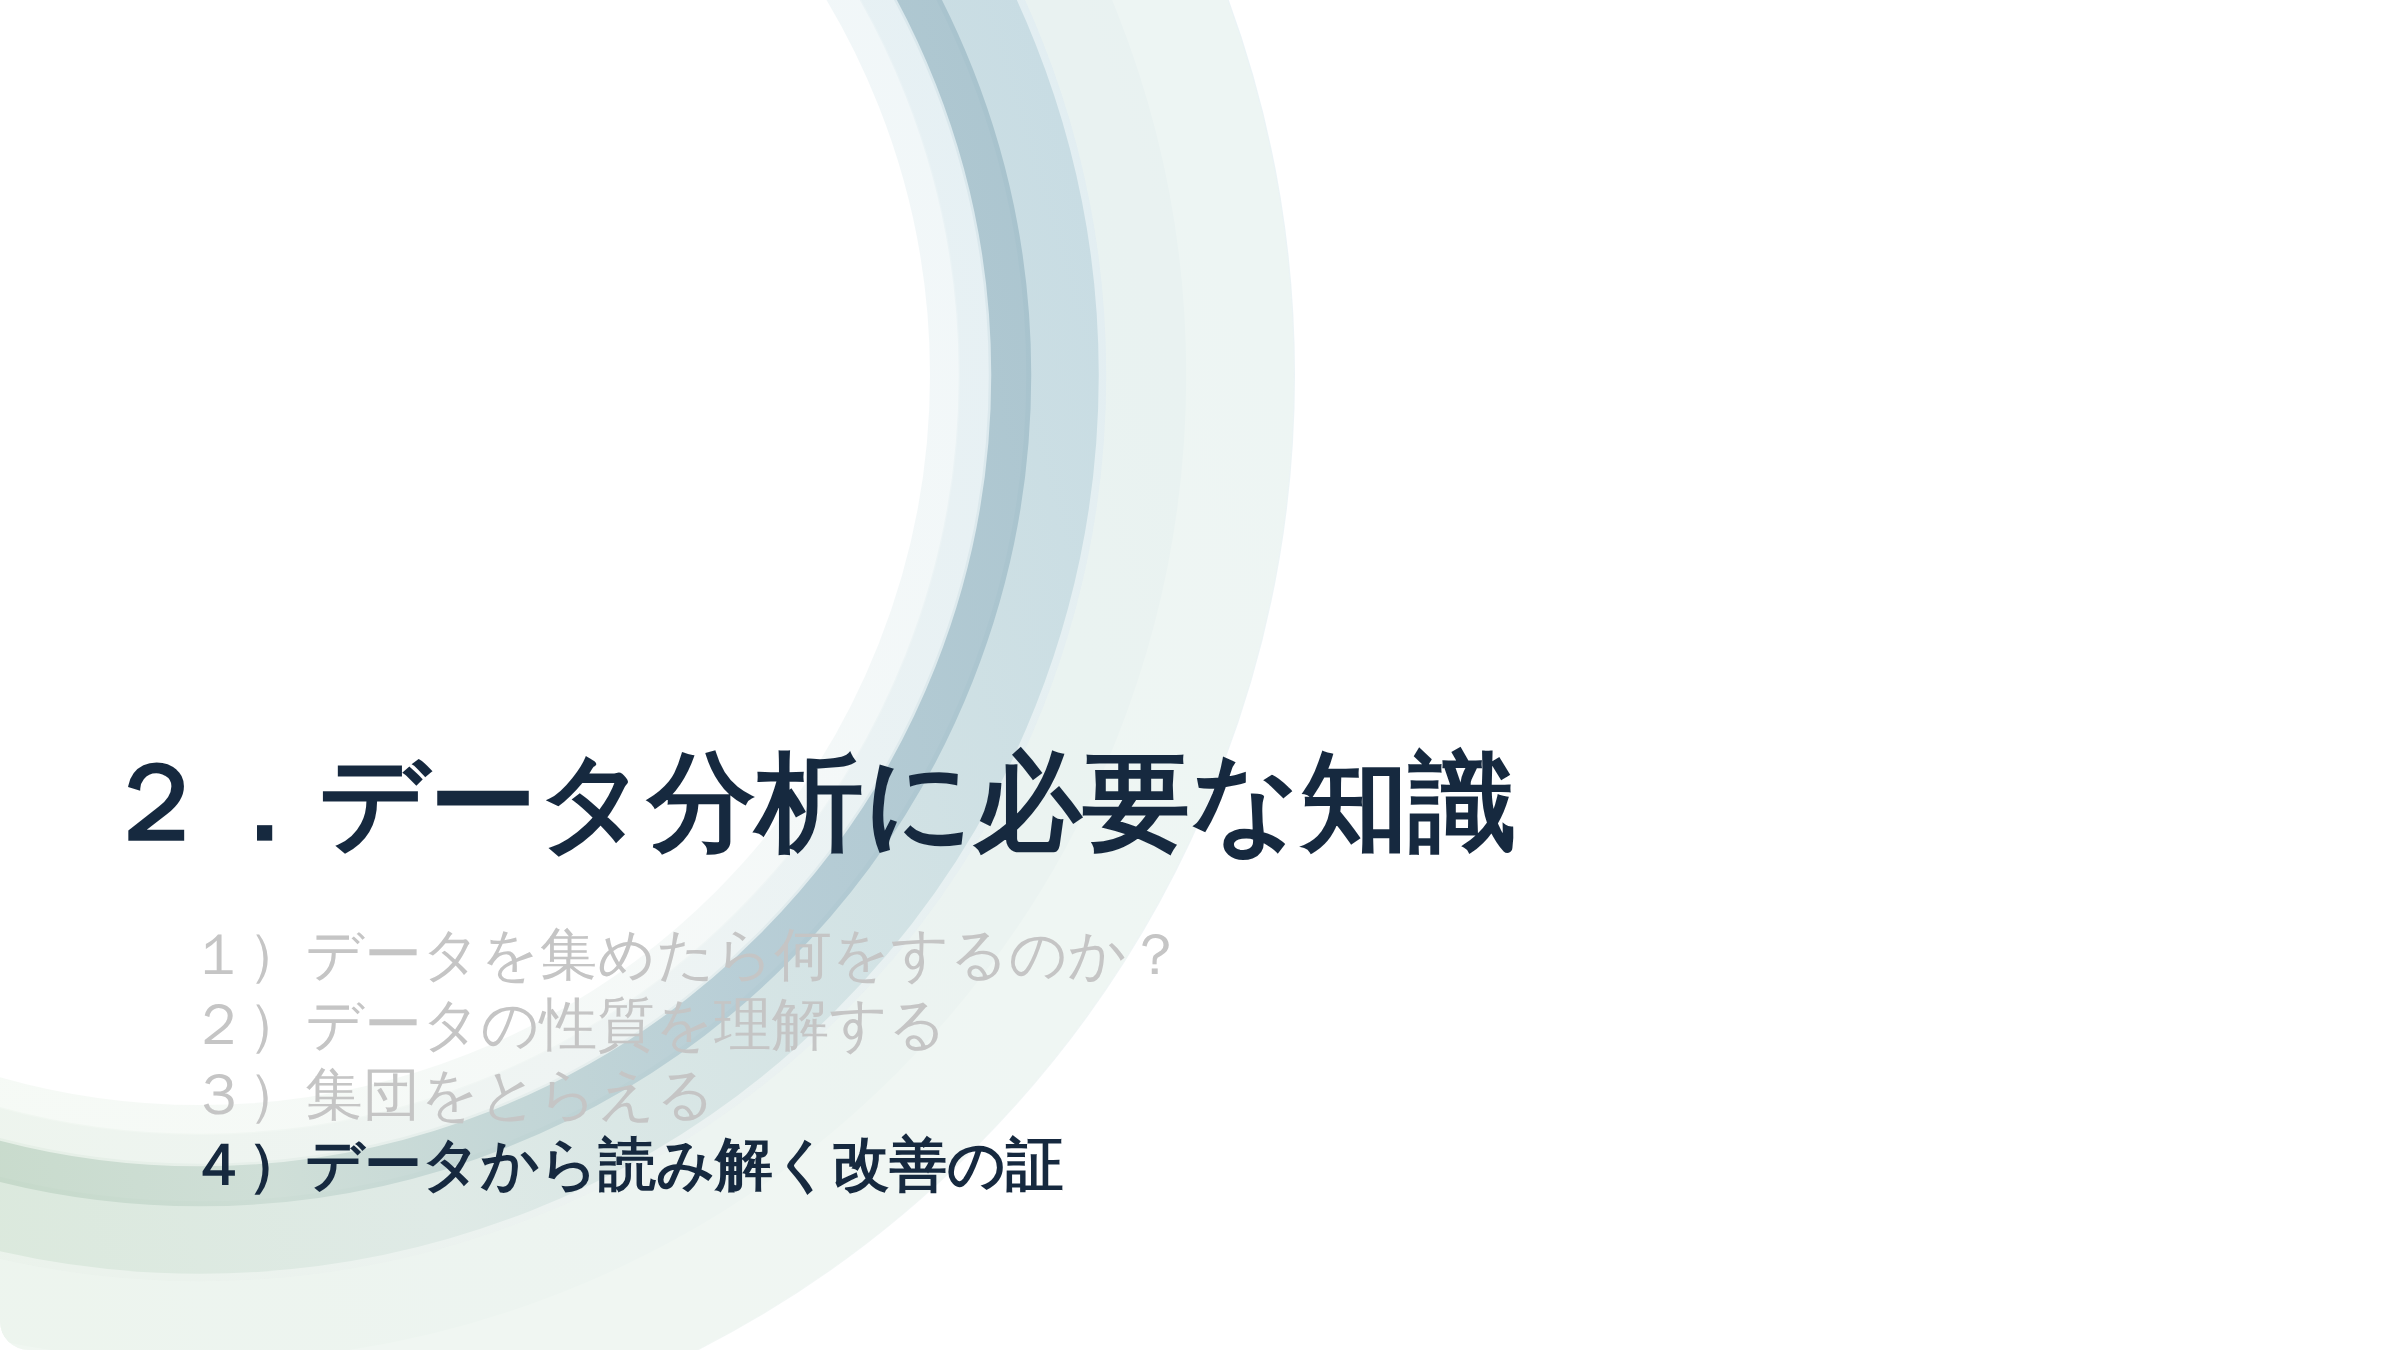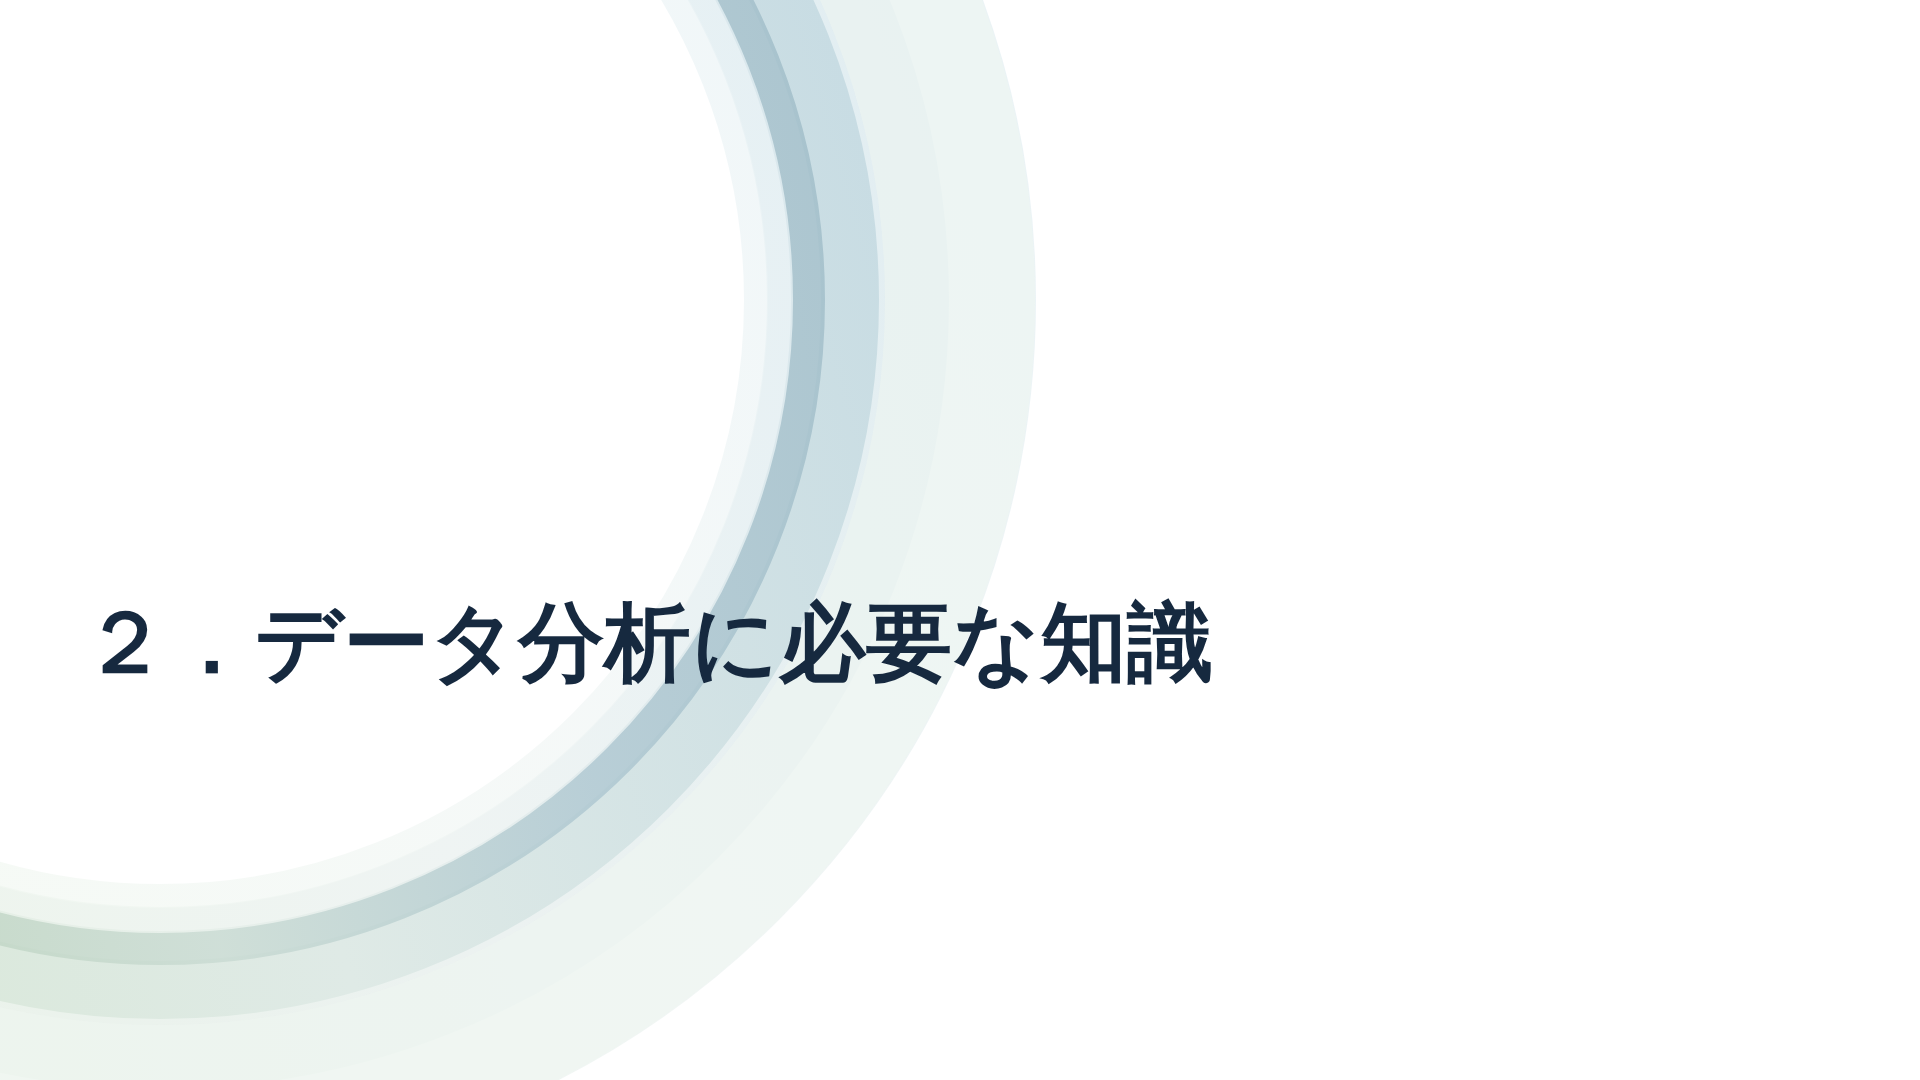--- a/index.html
+++ b/index.html
@@ -10,20 +10,21 @@
   body {
     font-family: "Liberation Sans", "DejaVu Sans", sans-serif;
   }
 
   #slide {
     position: relative;
     width: 1920px;
     height: 1080px;
     background: #ffffff;
     overflow: hidden;
+    border-radius: 23px;
   }
 
   
   #ring-decoration {
     position: absolute;
     left: 0;
     top: 0;
     width: 1920px;
     height: 1080px;
     pointer-events: none;
@@ -129,15 +130,21 @@
       <g>
         <circle cx="160" cy="300" r="800" fill="none" stroke="#eef5f0" stroke-width="150" opacity="0.55"></circle>
       </g>
     </svg>
   </div>
 
   <div id="content">
 
     <h1 id="slide-title">２．データ分析に必要な知識</h1>
 
+    <ul id="agenda-list">
+      <li class="agenda-item is-dimmed">１）データを集めたら何をするのか？</li>
+      <li class="agenda-item is-dimmed">２）データの性質を理解する</li>
+      <li class="agenda-item is-dimmed">３）集団をとらえる</li>
+      <li class="agenda-item is-active">４）データから読み解く改善の証</li>
+    </ul>
 
   </div>
 </div>
 
 </body></html>

